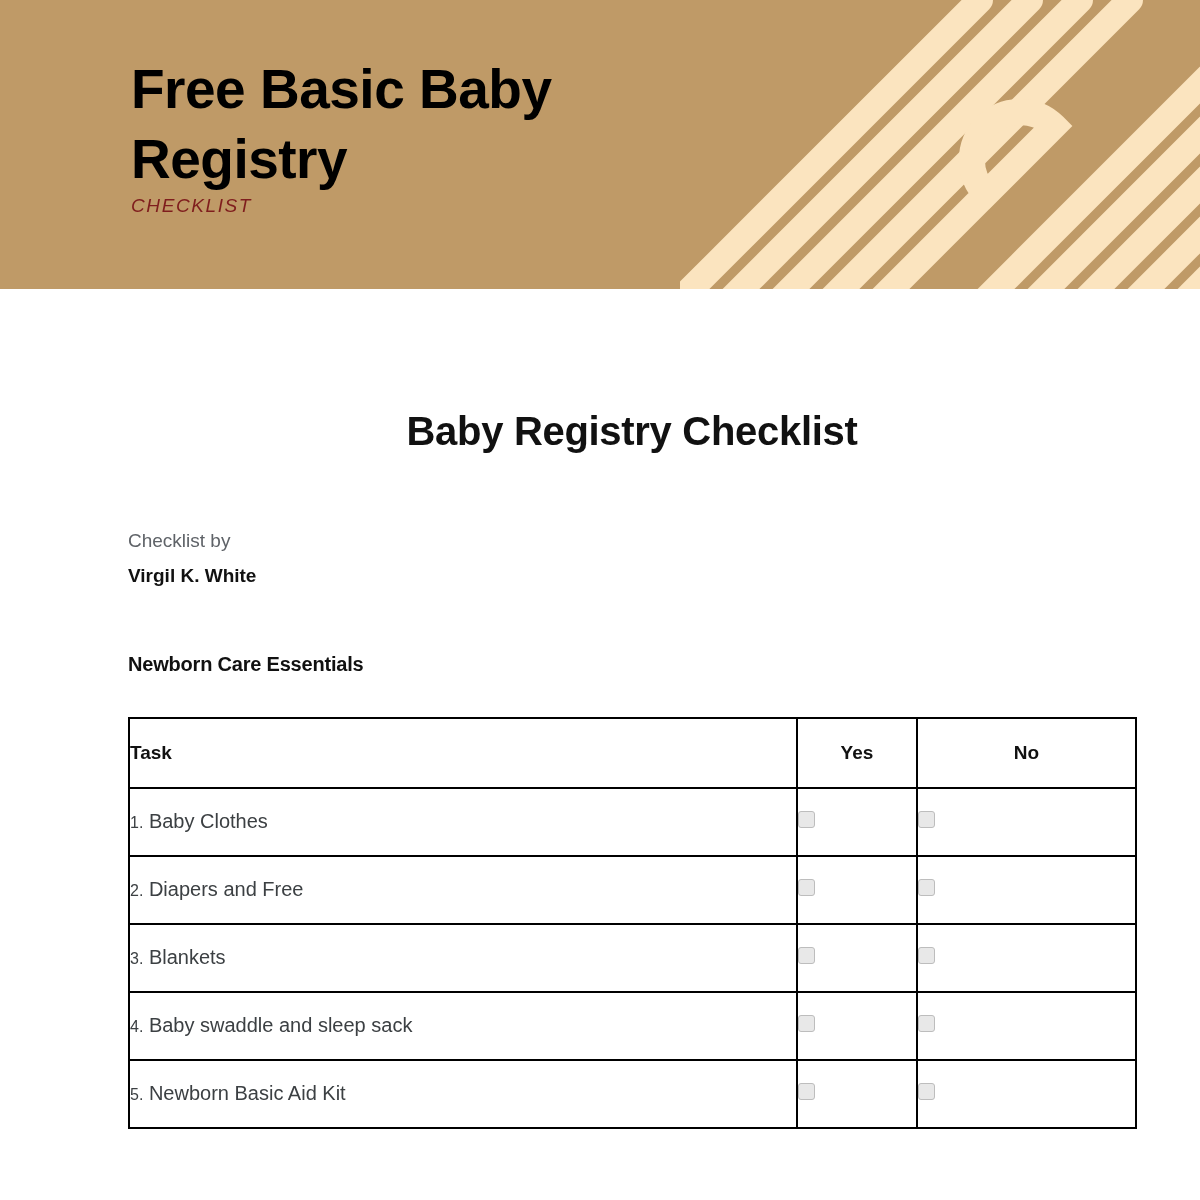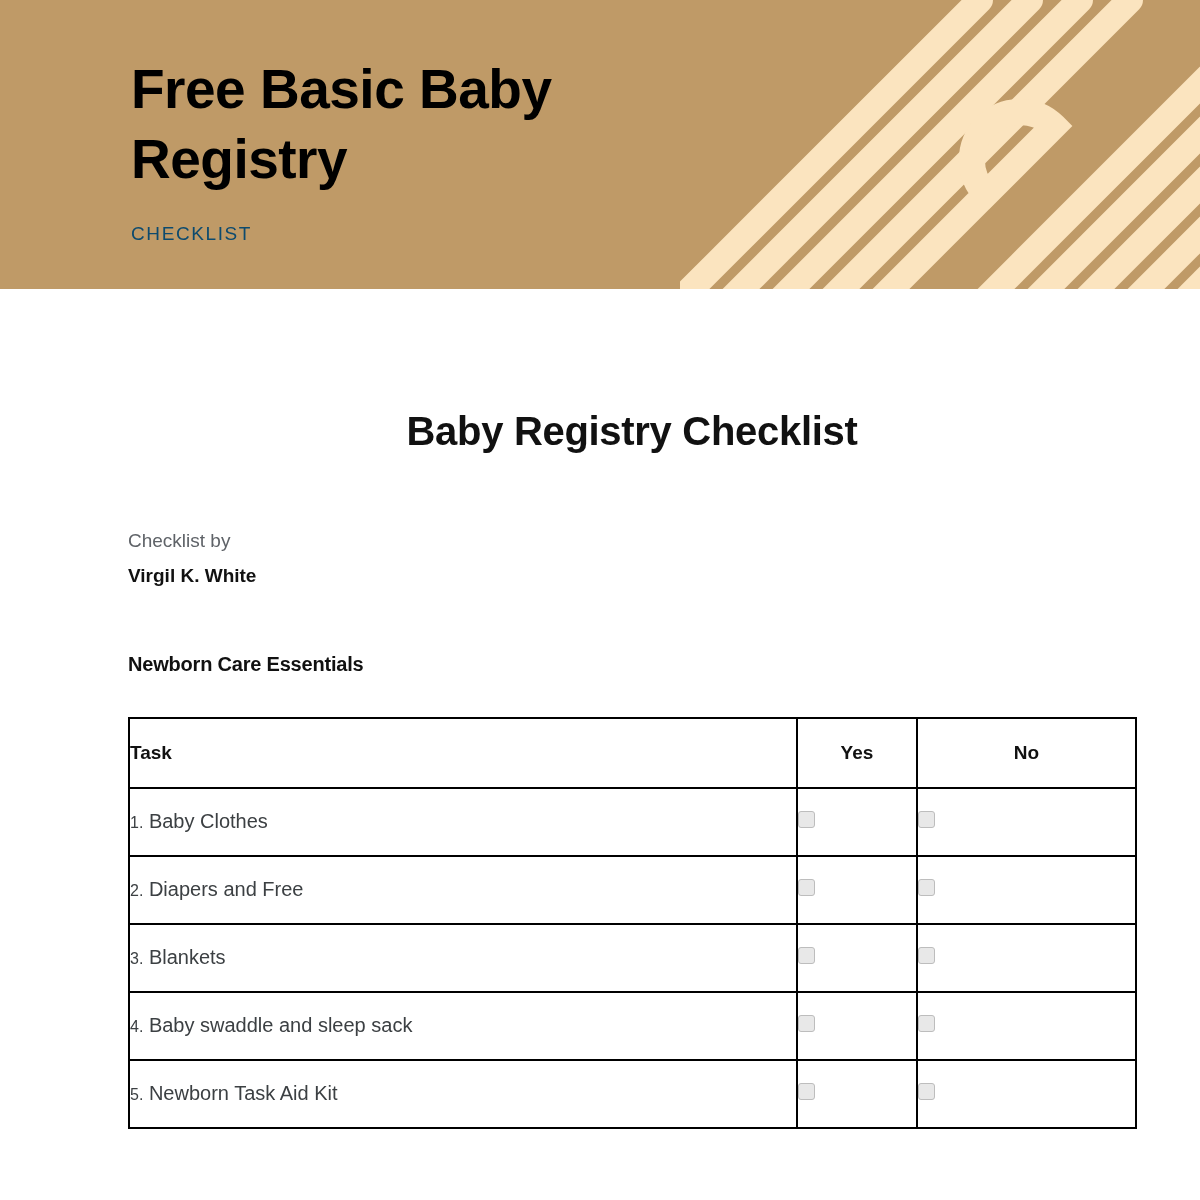--- a/index.html
+++ b/index.html
@@ -40,25 +40,26 @@
   .banner-title {
     font-size: 55px;
     font-weight: 700;
     color: #000000;
     line-height: 1.28;
     letter-spacing: -0.5px;
     max-width: 520px;
     margin: 0;
   }
   .banner-subtitle {
-    margin: 28px 0 0 0;
+    margin: 0 0 0 0;
     font-size: 19px;
     font-weight: 400;
-    color: #0c4a6e;
+    color: #7f1d1d;
     letter-spacing: 1.6px;
+    font-style: italic;
   }
 
   
   .doc {
     position: relative;
     width: 1200px;
     padding: 8px;
     margin-left: 24px;
   }
   .doc-title {
@@ -236,21 +237,21 @@
             <td class="t-task"><span class="num">3.</span> <span>Blankets</span></td>
             <td class="t-box"><span class="cbox"></span></td>
             <td class="t-box"><span class="cbox"></span></td>
           </tr>
           <tr>
             <td class="t-task"><span class="num">4.</span> <span>Baby swaddle and sleep sack</span></td>
             <td class="t-box"><span class="cbox"></span></td>
             <td class="t-box"><span class="cbox"></span></td>
           </tr>
           <tr>
-            <td class="t-task"><span class="num">5.</span> <span>Newborn Task Aid Kit</span></td>
+            <td class="t-task"><span class="num">5.</span> <span>Newborn Basic Aid Kit</span></td>
             <td class="t-box"><span class="cbox"></span></td>
             <td class="t-box"><span class="cbox"></span></td>
           </tr>
         </tbody>
     </table>
   </div>
 
 </div>
 
 </body></html>

